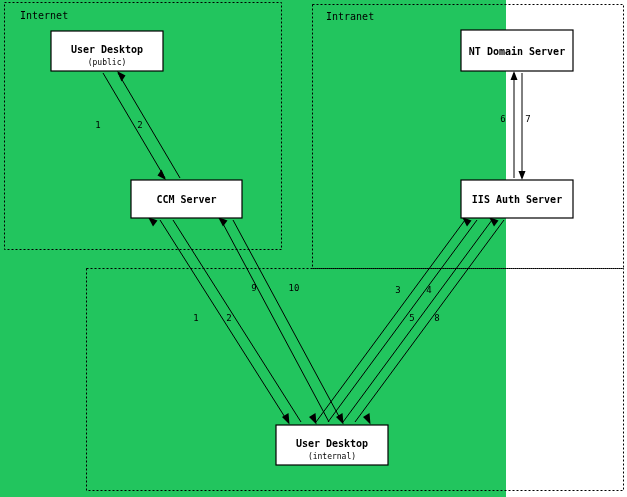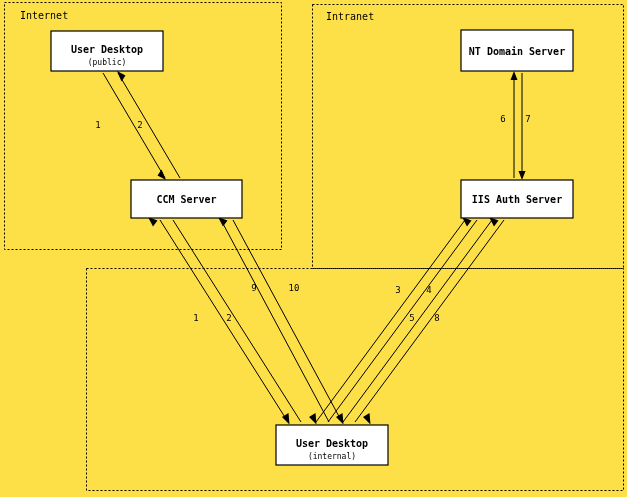--- a/index.html
+++ b/index.html
@@ -8,23 +8,23 @@
     background: #ffffff;
   }
   body {
     width: 627px;
     height: 497px;
     font-family: "DejaVu Sans Mono", "Liberation Mono", monospace;
     overflow: hidden;
   }
   #diagram-root {
     position: relative;
-    width: 627px;
+    width: 506px;
     height: 497px;
-    background: #fde047;
+    background: #22c55e;
   }
   svg#diagram-svg {
     position: absolute;
     top: 0;
     left: 0;
     width: 627px;
     height: 497px;
     display: block;
   }
   .zone-label {

